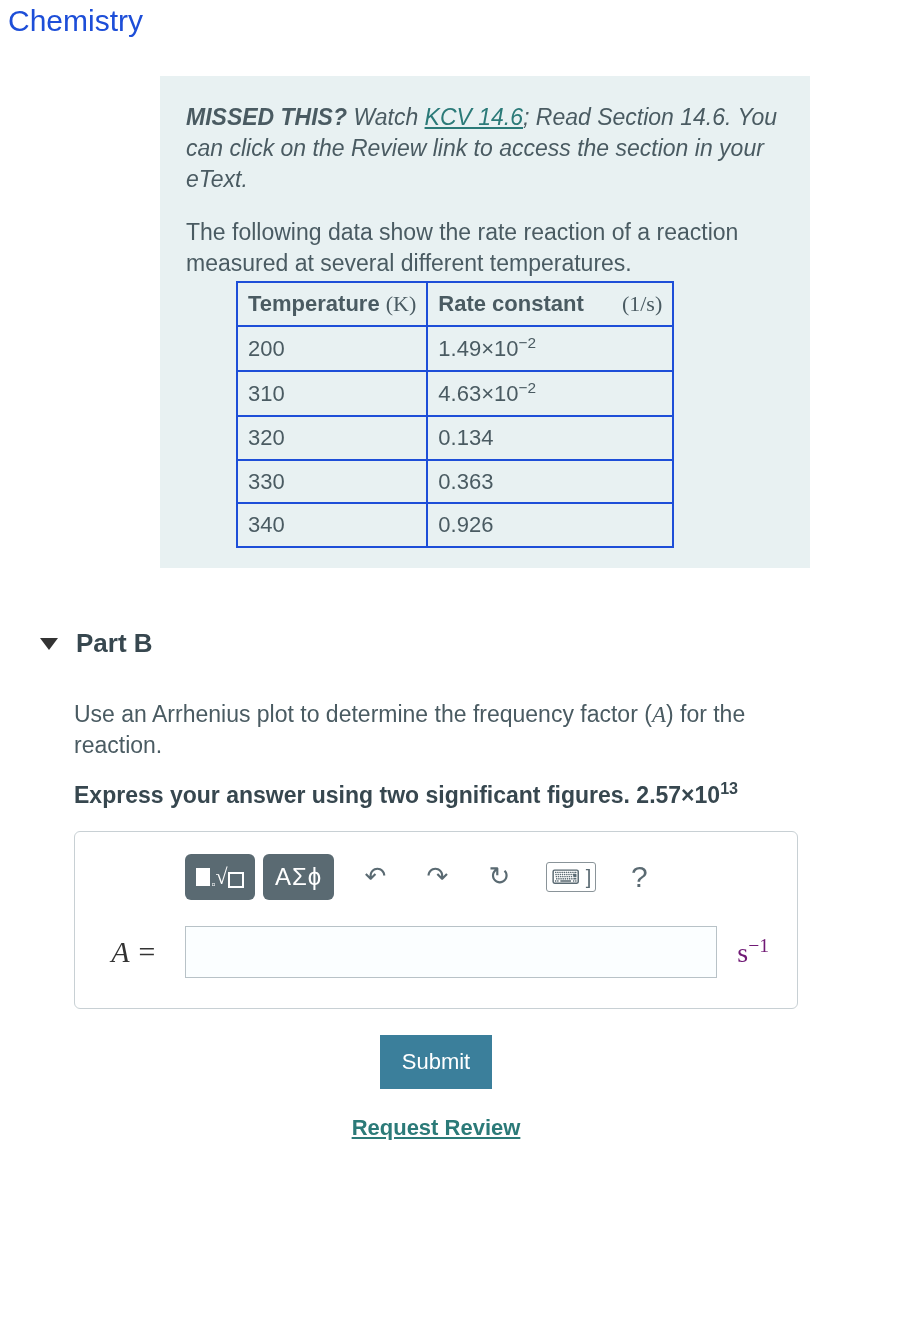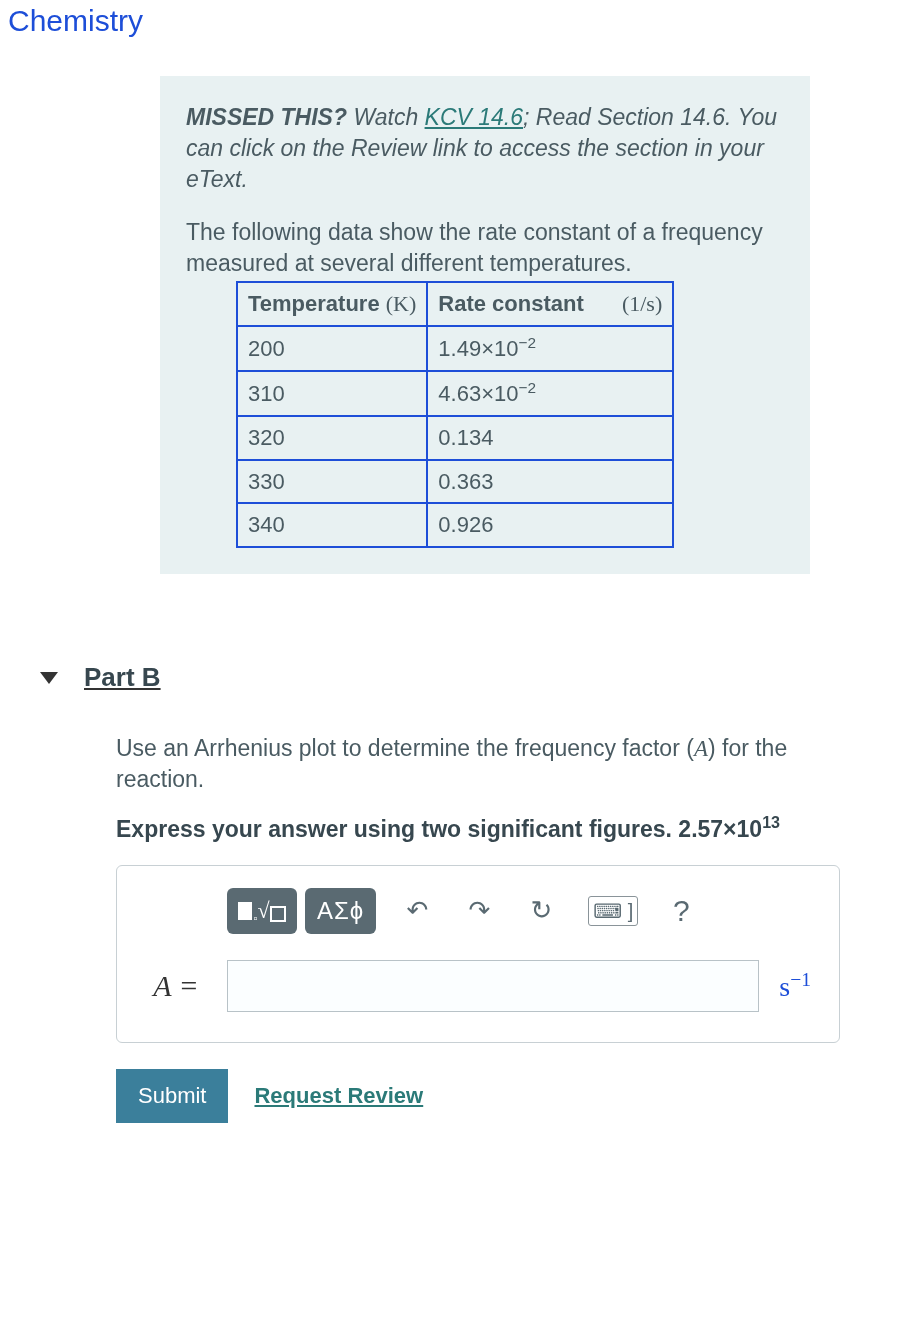--- a/index.html
+++ b/index.html
@@ -14,21 +14,21 @@
   .page-title {
     font-size: 30px;
     font-weight: 400;
     color: #1d4ed8;
     padding: 4px 0 8px 8px;
     margin: 0;
   }
   .question-box {
     background: #e8f1f2;
     margin: 30px 0 0 160px;
-    padding: 26px 26px 26px 26px;
+    padding: 26px 26px 20px 26px;
     width: 650px;
     color: #4a5b62;
     font-size: 23px;
     line-height: 1.35;
   }
   .missed-label { font-weight: 700; font-style: italic; }
   .italic { font-style: italic; }
   .link {
     color: #2b7a78;
     text-decoration: underline;
@@ -47,34 +47,33 @@
     font-weight: 400;
     color: #4a5b62;
   }
   .data-table th { font-weight: 700; }
   .unit-paren { font-weight: 400; }
   sup { font-size: 0.7em; }
 
   .part-header {
     display: flex;
     align-items: center;
-    gap: 26px;
-    margin: 88px 0 0 40px;
-    cursor: pointer;
-    text-decoration: underline;
+    gap: 18px;
+    margin: 60px 0 0 40px;
+    cursor: pointer;
   }
   .caret {
     width: 0; height: 0;
     border-left: 9px solid transparent;
     border-right: 9px solid transparent;
     border-top: 12px solid #333;
   }
   .part-label { font-weight: 700; font-size: 26px; color: #37474f; }
 
-  .part-body { margin: 40px 0 0 116px; width: 724px; }
+  .part-body { margin: 40px 0 0 74px; width: 724px; }
   .instruction { font-size: 23px; color: #4a5b62; line-height: 1.35; }
   .express { font-size: 23px; font-weight: 700; color: #37474f; margin-top: 18px; }
 
   .answer-box {
     border: 1px solid #c8d0d4;
     border-radius: 6px;
     margin-top: 22px;
     padding: 22px 22px 30px 22px;
     background: #fff;
   }
@@ -134,29 +133,30 @@
     flex: 1;
     height: 52px;
     border: 1px solid #b8c2c7;
     background: #fbfeff;
     font-size: 22px;
     padding: 0 10px;
   }
   .unit-label {
     font-family: 'Times New Roman', serif;
     font-size: 28px;
-    color: #1d4ed8;
+    color: #701a75;
     padding: 0 6px;
   }
 
   .actions {
     display: flex;
     align-items: center;
     gap: 26px;
     margin-top: 26px;
+    flex-direction: column;
   }
   .submit-btn {
     background: #3b7f9b;
     color: #fff;
     border: none;
     font-size: 22px;
     padding: 14px 22px;
     cursor: pointer;
   }
   .req-link {
@@ -175,21 +175,21 @@
 </style>
 </head>
 <body>
 
 <h1 class="page-title">Chemistry</h1>
 
 <div class="question-box">
   <div>
     <span class="missed-label">MISSED THIS?</span><span class="italic"> Watch </span><span class="italic link">KCV 14.6</span><span class="italic">; Read Section 14.6. You can click on the Review link to access the section in your eText.</span>
   </div>
-  <div class="q-text">The following data show the rate constant of a frequency measured at several different temperatures.</div>
+  <div class="q-text">The following data show the rate reaction of a reaction measured at several different temperatures.</div>
 
   <table class="data-table">
     <thead>
       <tr>
         <th>
           <span>Temperature</span>
           <span class="unit-paren" style="font-family:'Times New Roman',serif;">(K)</span>
         </th>
         <th>
           <span>Rate constant</span>

